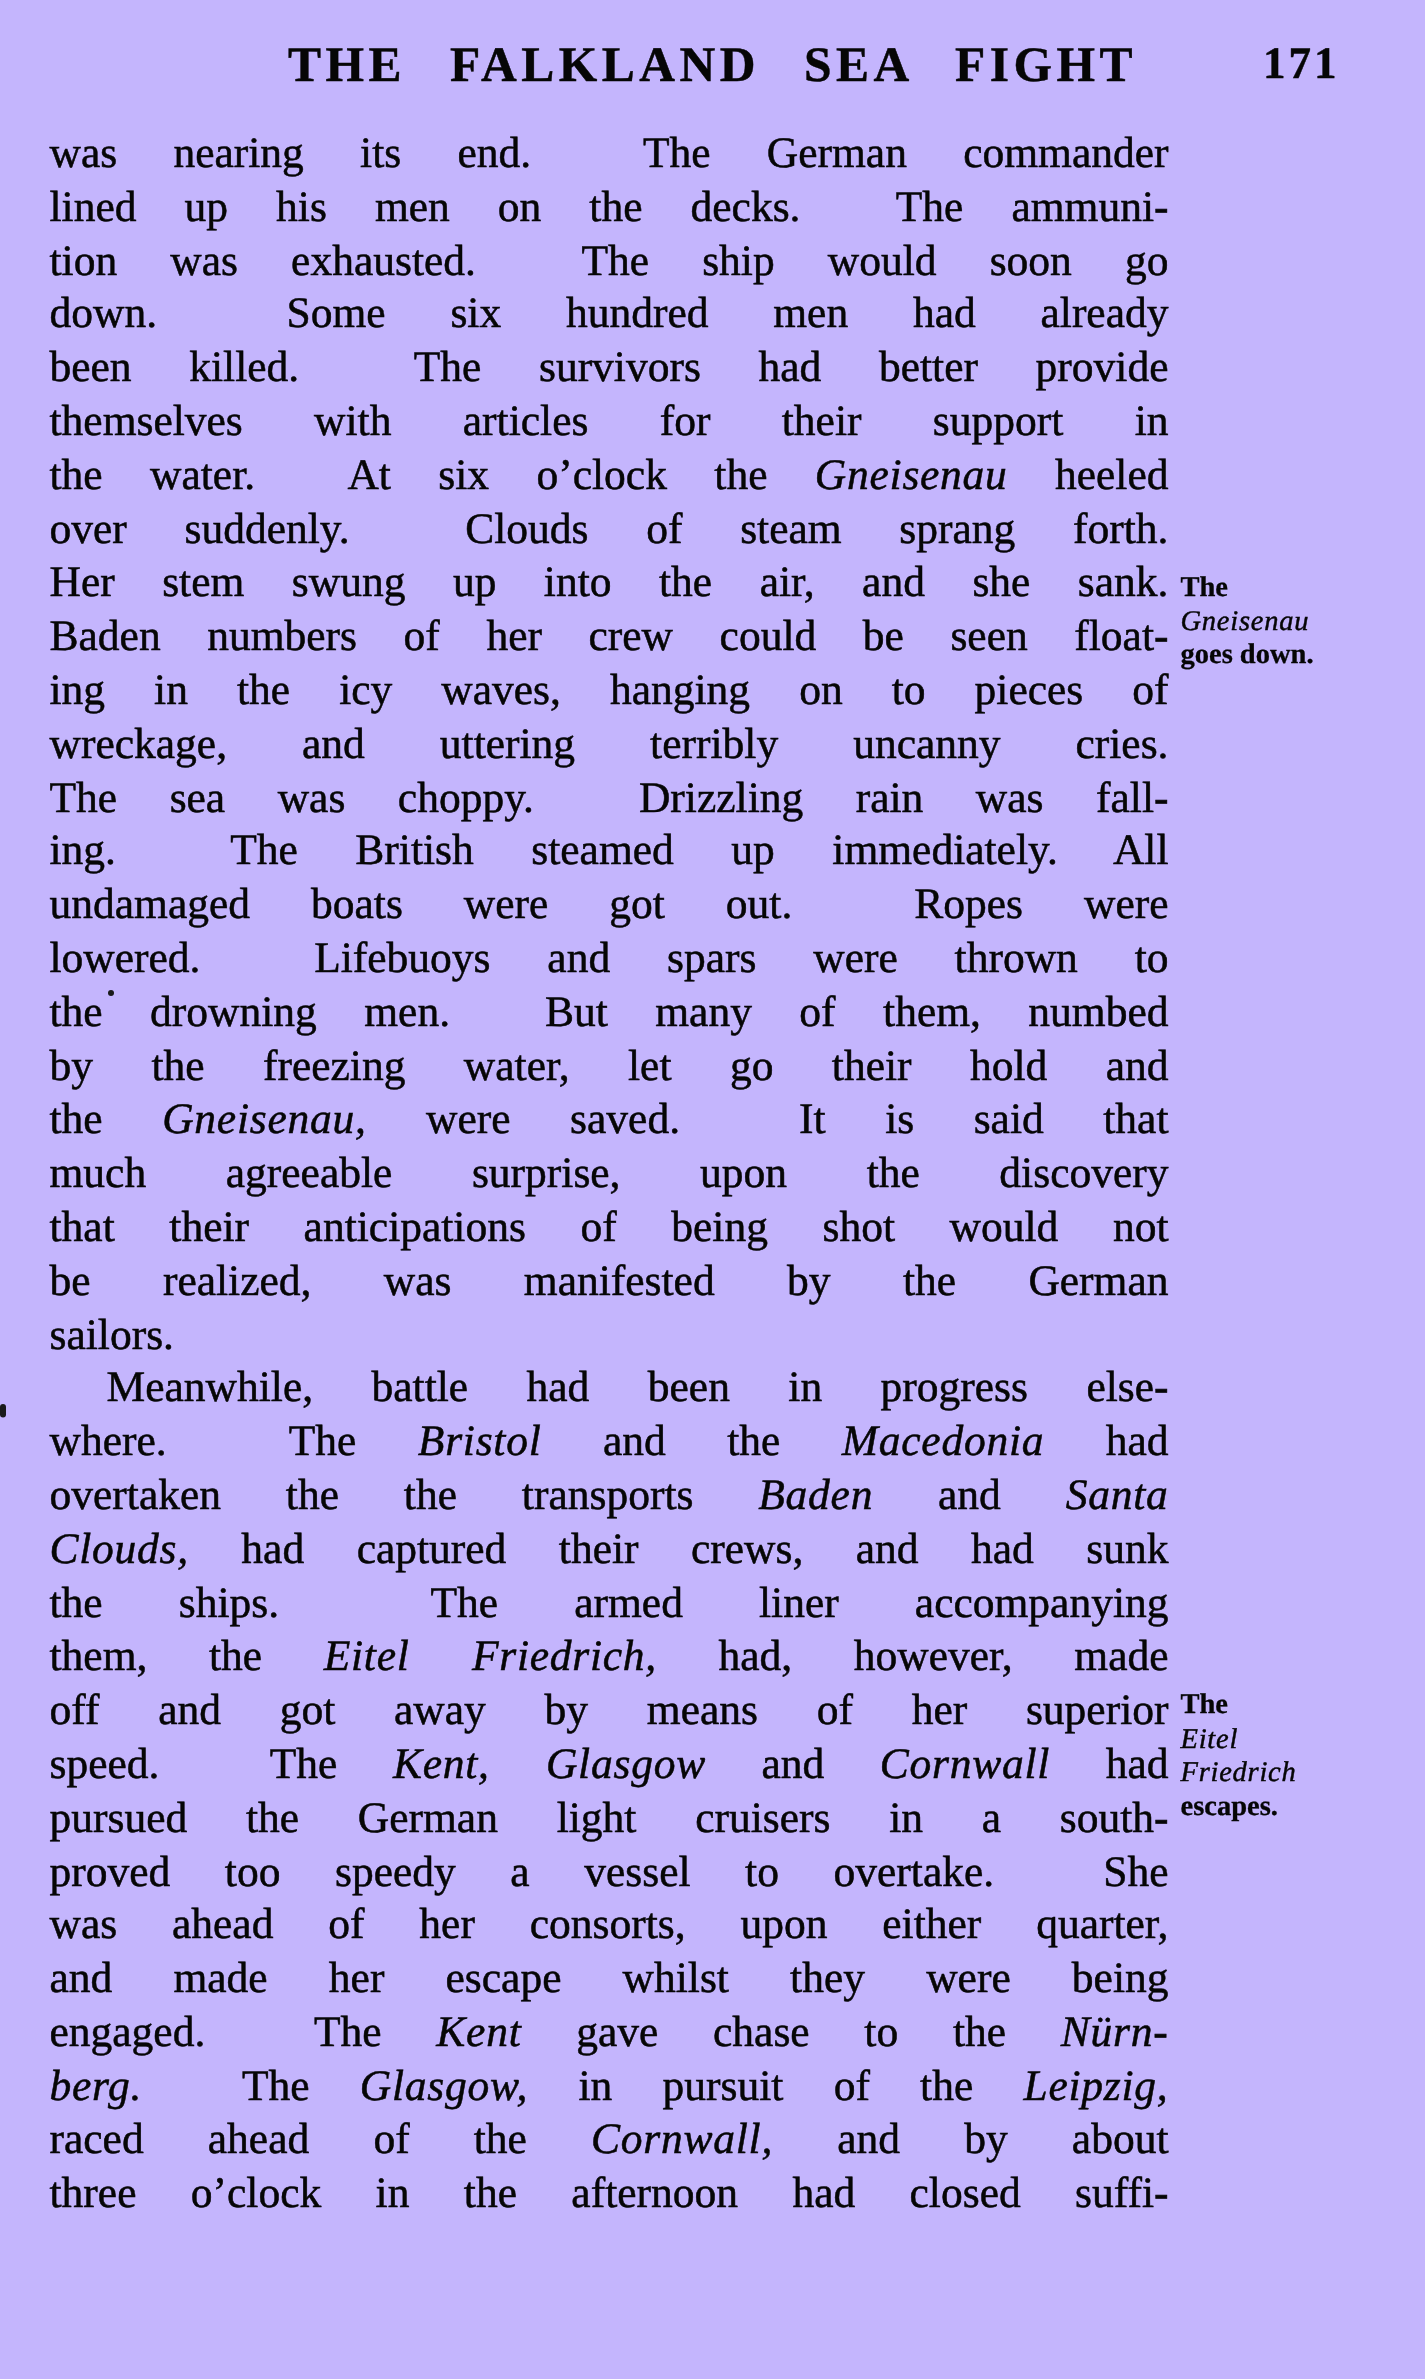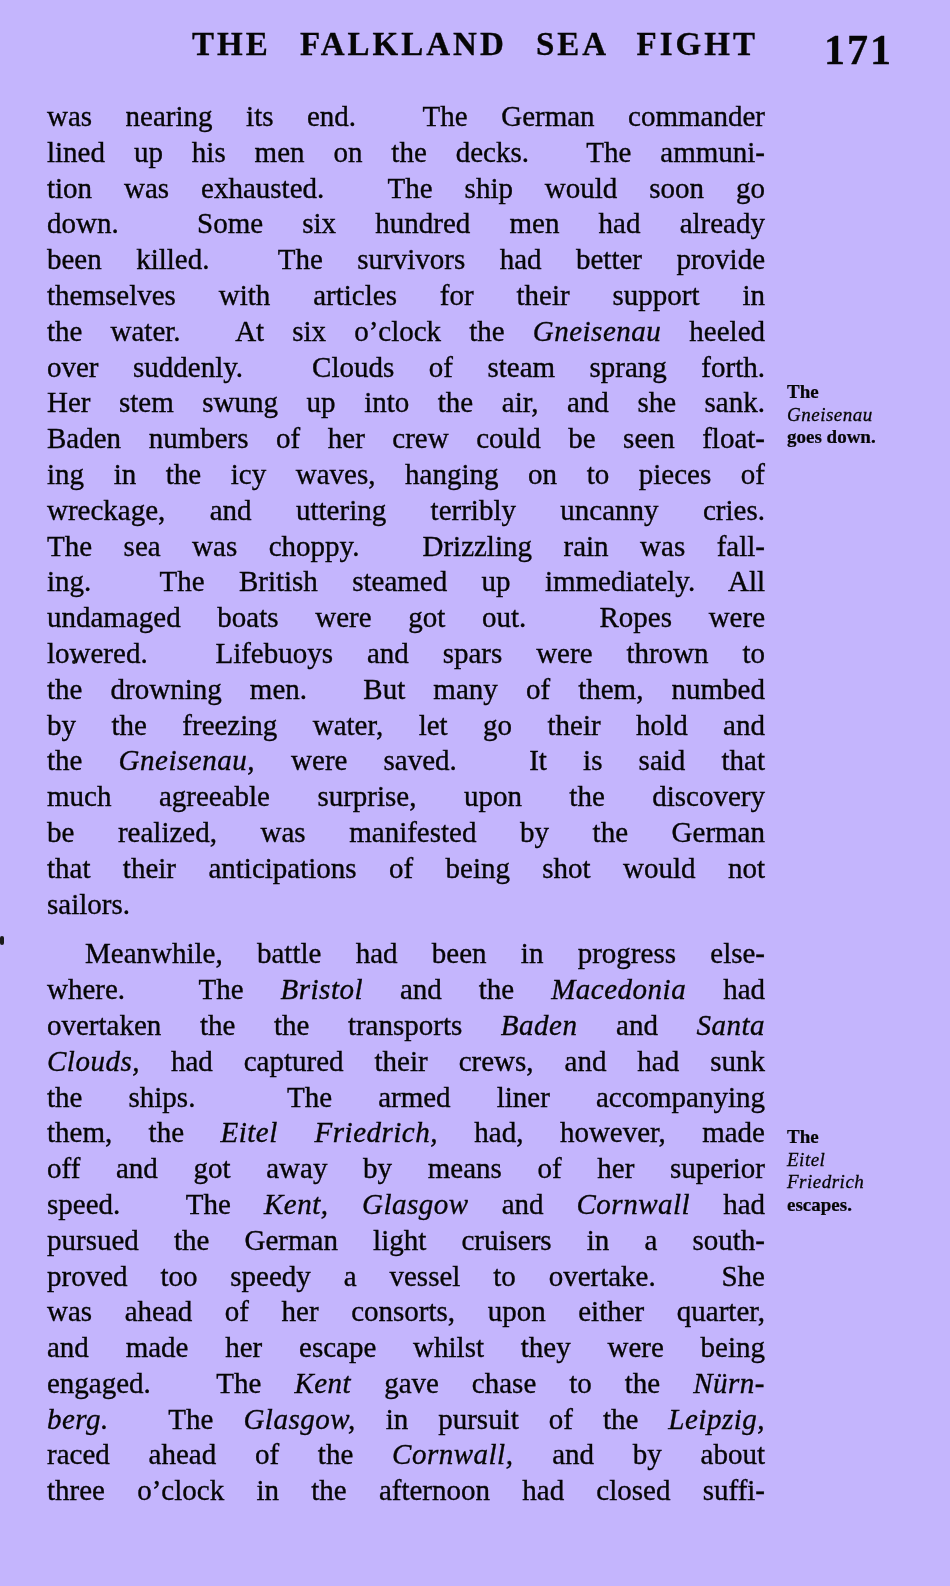--- a/index.html
+++ b/index.html
@@ -33,37 +33,37 @@
     font-size: 33px;
     font-weight: 700;
     letter-spacing: 3px;
     word-spacing: 18px;
     -webkit-text-stroke: 0.3px;
   }
   .header-pagenum {
     position: absolute;
     right: 57px;
     top: 0;
-    font-size: 42px;
+    font-size: 30px;
     font-weight: 700;
     letter-spacing: 2px;
     -webkit-text-stroke: 0.3px;
   }
 
   
   .bodytext {
     position: absolute;
     left: 33px;
     top: 85px;
     width: 746px;
     font-size: 29px;
     line-height: 35.8px;
     -webkit-text-stroke: 0.35px;
   }
-  .paragraph { margin: 14px; }
+  .paragraph { margin: 0; }
   .line {
     text-align: justify;
     text-align-last: justify;
     text-justify: inter-word;
   }
   .line.no-stretch { text-align-last: left; }
   .line.indent { text-indent: 38px; }
   .line i { letter-spacing: 0.5px; }
 
   
@@ -126,22 +126,22 @@
         <div class="line" data-name="text-line">ing in the icy waves, hanging on to pieces of</div>
         <div class="line" data-name="text-line">wreckage, and uttering terribly uncanny cries.</div>
         <div class="line" data-name="text-line">The sea was choppy.&nbsp; Drizzling rain was fall-</div>
         <div class="line" data-name="text-line">ing.&nbsp; The British steamed up immediately. All</div>
         <div class="line" data-name="text-line">undamaged boats were got out.&nbsp; Ropes were</div>
         <div class="line" data-name="text-line">lowered.&nbsp; Lifebuoys and spars were thrown to</div>
         <div class="line" data-name="text-line">the drowning men.&nbsp; But many of them, numbed</div>
         <div class="line" data-name="text-line">by the freezing water, let go their hold and</div>
         <div class="line" data-name="text-line">the <i>Gneisenau,</i> were saved.&nbsp; It is said that</div>
         <div class="line" data-name="text-line">much agreeable surprise, upon the discovery</div>
+        <div class="line" data-name="text-line">that their anticipations of being shot would not</div>
         <div class="line" data-name="text-line">be realized, was manifested by the German</div>
-        <div class="line" data-name="text-line">that their anticipations of being shot would not</div>
         <div class="line no-stretch" data-name="text-line">sailors.</div>
       </div>
       <div class="paragraph" data-name="paragraph">
         <div class="line indent" data-name="text-line">Meanwhile, battle had been in progress else-</div>
         <div class="line" data-name="text-line">where.&nbsp; The <i>Bristol</i> and the <i>Macedonia</i> had</div>
         <div class="line" data-name="text-line">overtaken the the transports <i>Baden</i> and <i>Santa</i></div>
         <div class="line" data-name="text-line"><i>Clouds,</i> had captured their crews, and had sunk</div>
         <div class="line" data-name="text-line">the ships.&nbsp; The armed liner accompanying</div>
         <div class="line" data-name="text-line">them, the <i>Eitel Friedrich,</i> had, however, made</div>
         <div class="line" data-name="text-line">off and got away by means of her superior</div>

